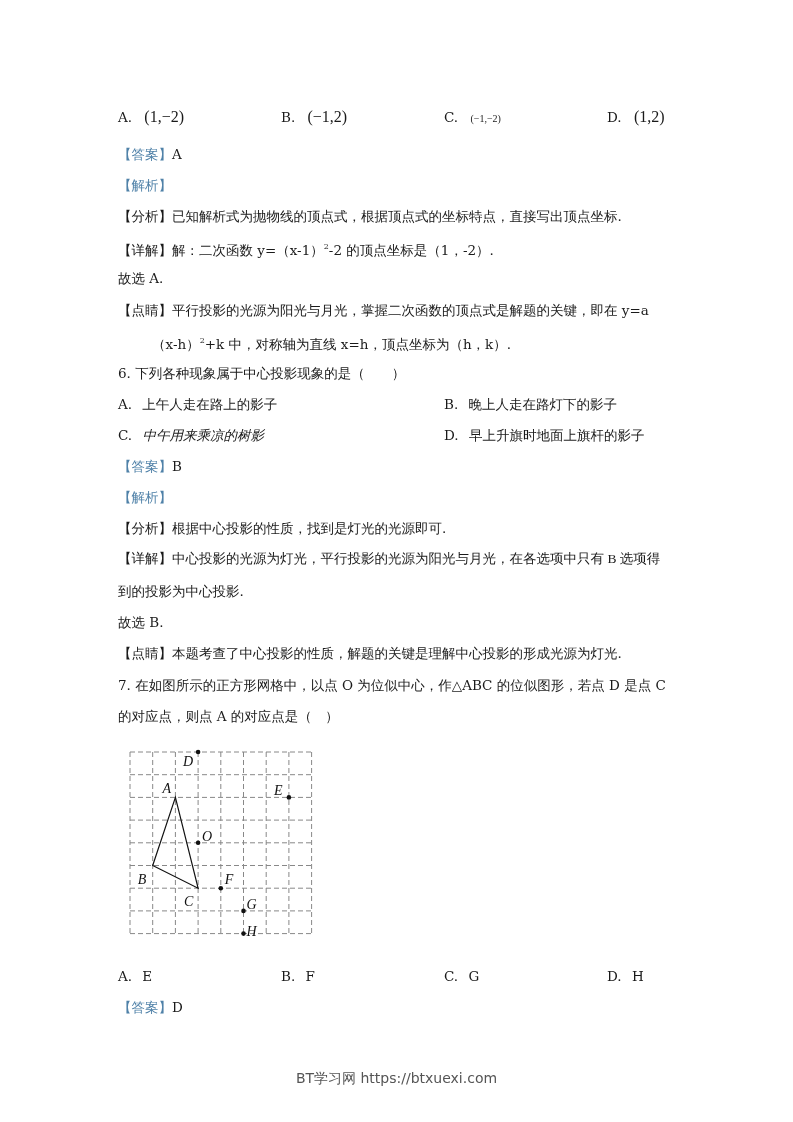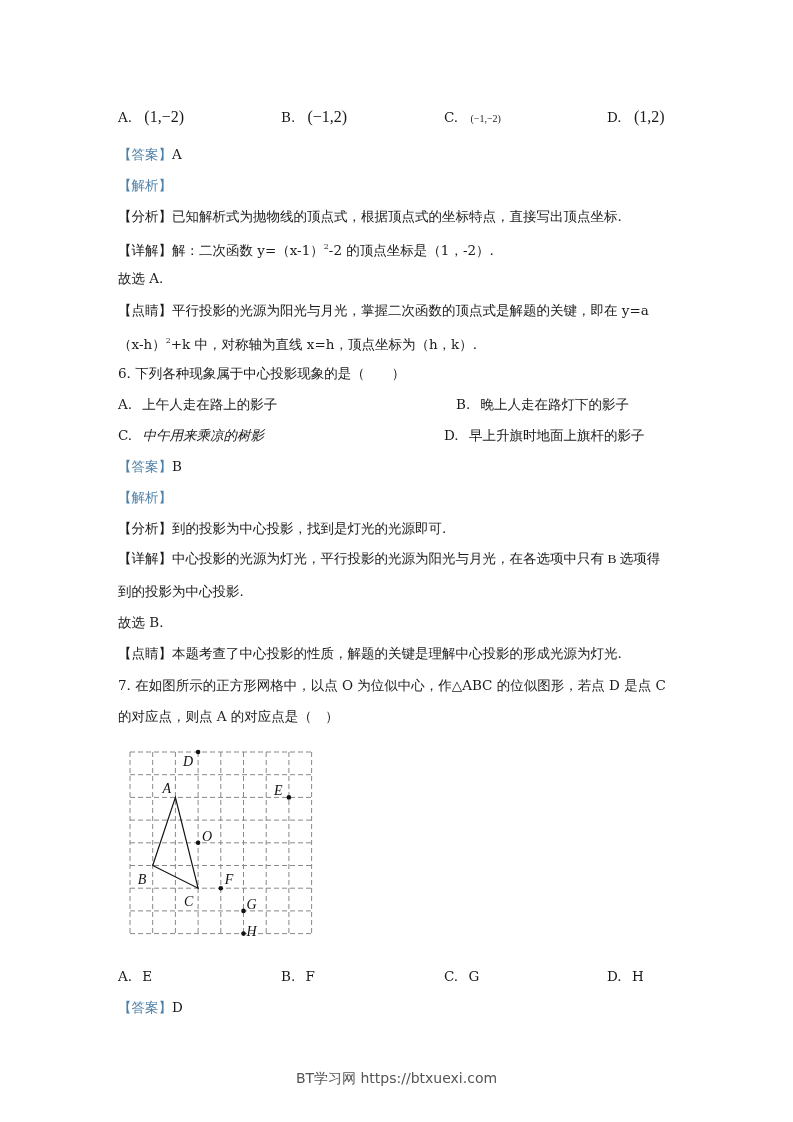--- a/index.html
+++ b/index.html
@@ -51,47 +51,47 @@
 <div class="line" style="top:207px;">
   <span>【分析】</span><span>已知解析式为抛物线的顶点式，根据顶点式的坐标特点，直接写出顶点坐标.</span>
 </div>
 <div class="line" style="top:238px;">
   <span>【详解】</span><span>解：二次函数 y=（x-1）</span><sup>2</sup><span>-2 的顶点坐标是（1，-2）.</span>
 </div>
 <div class="line" style="top:269px;">故选 A.</div>
 <div class="line" style="top:301px;">
   <span>【点睛】</span><span>平行投影的光源为阳光与月光，掌握二次函数的顶点式是解题的关键，即在 y=a</span>
 </div>
-<div class="line" style="top:332px;">
+<div class="line" style="top:332px;margin-left:34px;">
   <span>（x-h）</span><sup>2</sup><span>+k 中，对称轴为直线 x=h，顶点坐标为（h，k）.</span>
 </div>
 
 <div class="line" style="top:364px;">6. 下列各种现象属于中心投影现象的是（　　）</div>
 <div class="opt" style="left:118px;top:395px;">
   <span>A.</span>
   <span style="margin-left:6px;">上午人走在路上的影子</span>
 </div>
-<div class="opt" style="left:444px;top:395px;margin-left:12px;">
+<div class="opt" style="left:444px;top:395px;">
   <span>B.</span>
   <span style="margin-left:6px;">晚上人走在路灯下的影子</span>
 </div>
 <div class="opt" style="left:118px;top:426px;">
   <span>C.</span>
   <span style="margin-left:6px;font-style:italic;">中午用来乘凉的树影</span>
 </div>
 <div class="opt" style="left:444px;top:426px;">
   <span>D.</span>
   <span style="margin-left:6px;">早上升旗时地面上旗杆的影子</span>
 </div>
 <div class="line" style="top:457px;">
   <span class="blue">【答案】</span><span>B</span>
 </div>
 <div class="line blue" style="top:488px;">【解析】</div>
 <div class="line" style="top:519px;">
-  <span>【分析】</span><span>到的投影为中心投影，找到是灯光的光源即可.</span>
+  <span>【分析】</span><span>根据中心投影的性质，找到是灯光的光源即可.</span>
 </div>
 <div class="line" style="top:550px;font-family:Liberation Serif, serif;">
   <span>【详解】</span><span>中心投影的光源为灯光，平行投影的光源为阳光与月光，在各选项中只有 B 选项得</span>
 </div>
 <div class="line" style="top:582px;">到的投影为中心投影.</div>
 <div class="line" style="top:613px;">故选 B.</div>
 <div class="line" style="top:644px;">
   <span>【点睛】</span><span>本题考查了中心投影的性质，解题的关键是理解中心投影的形成光源为灯光.</span>
 </div>
 

